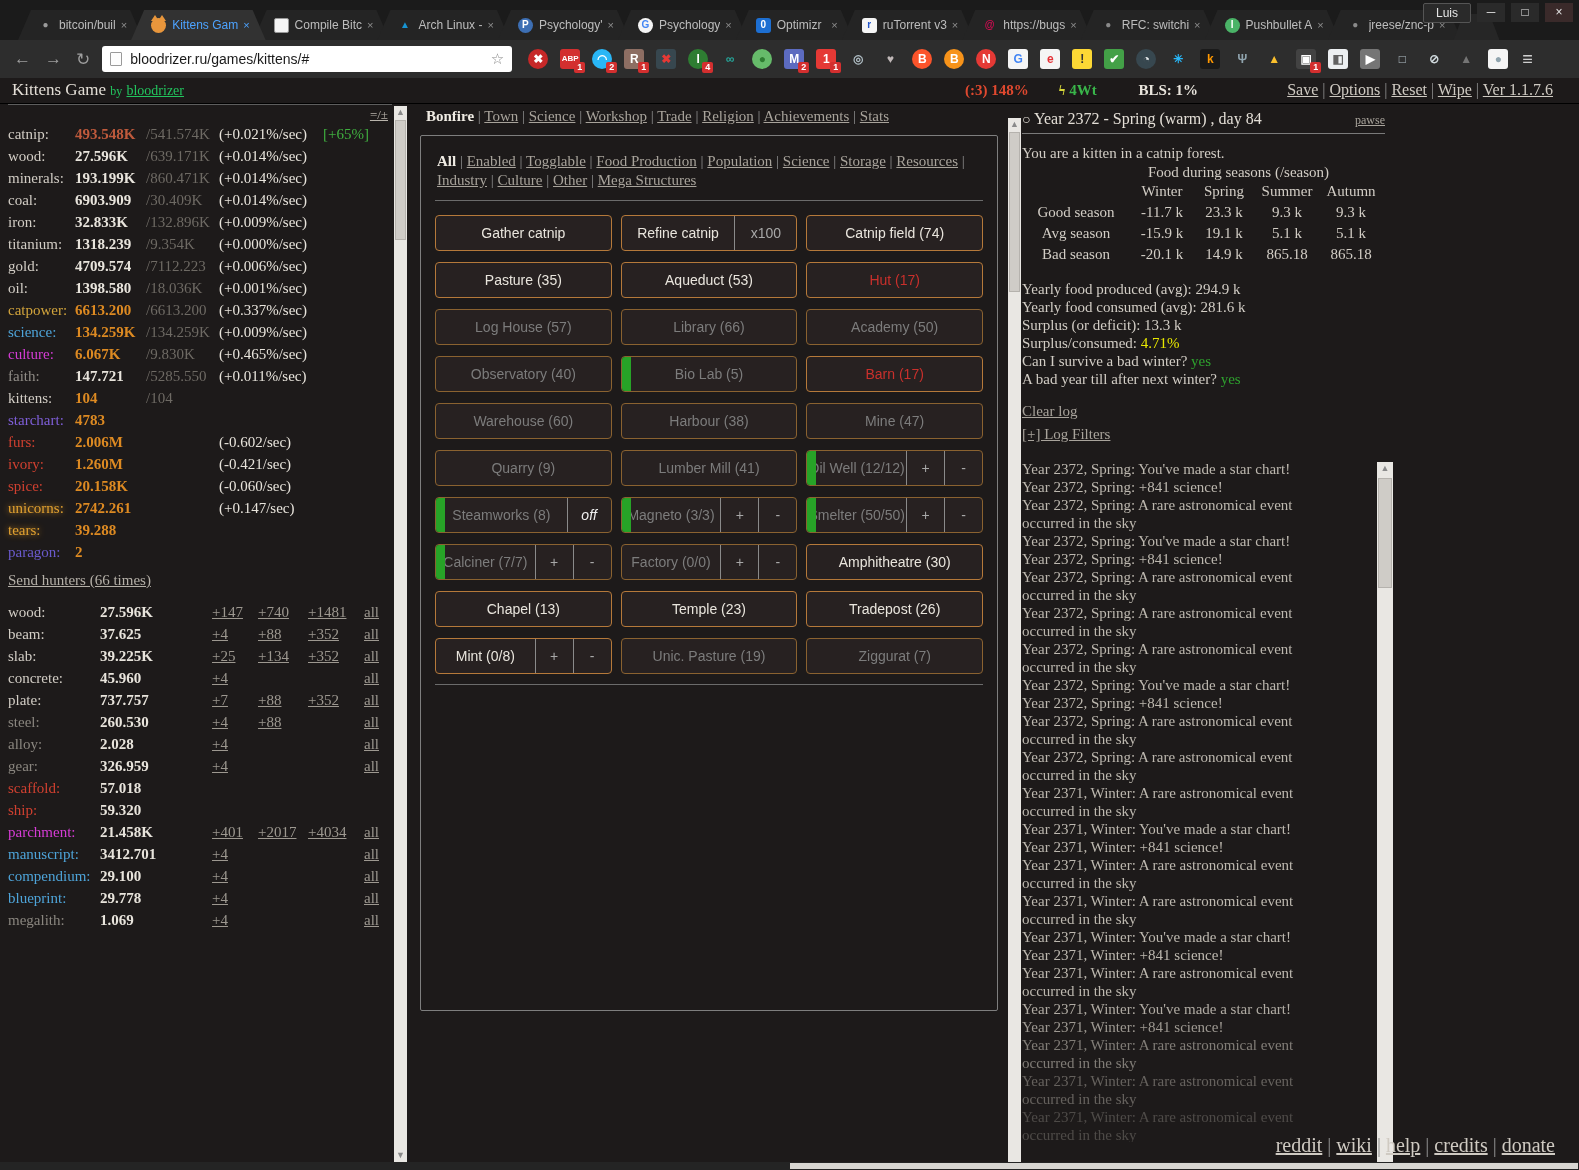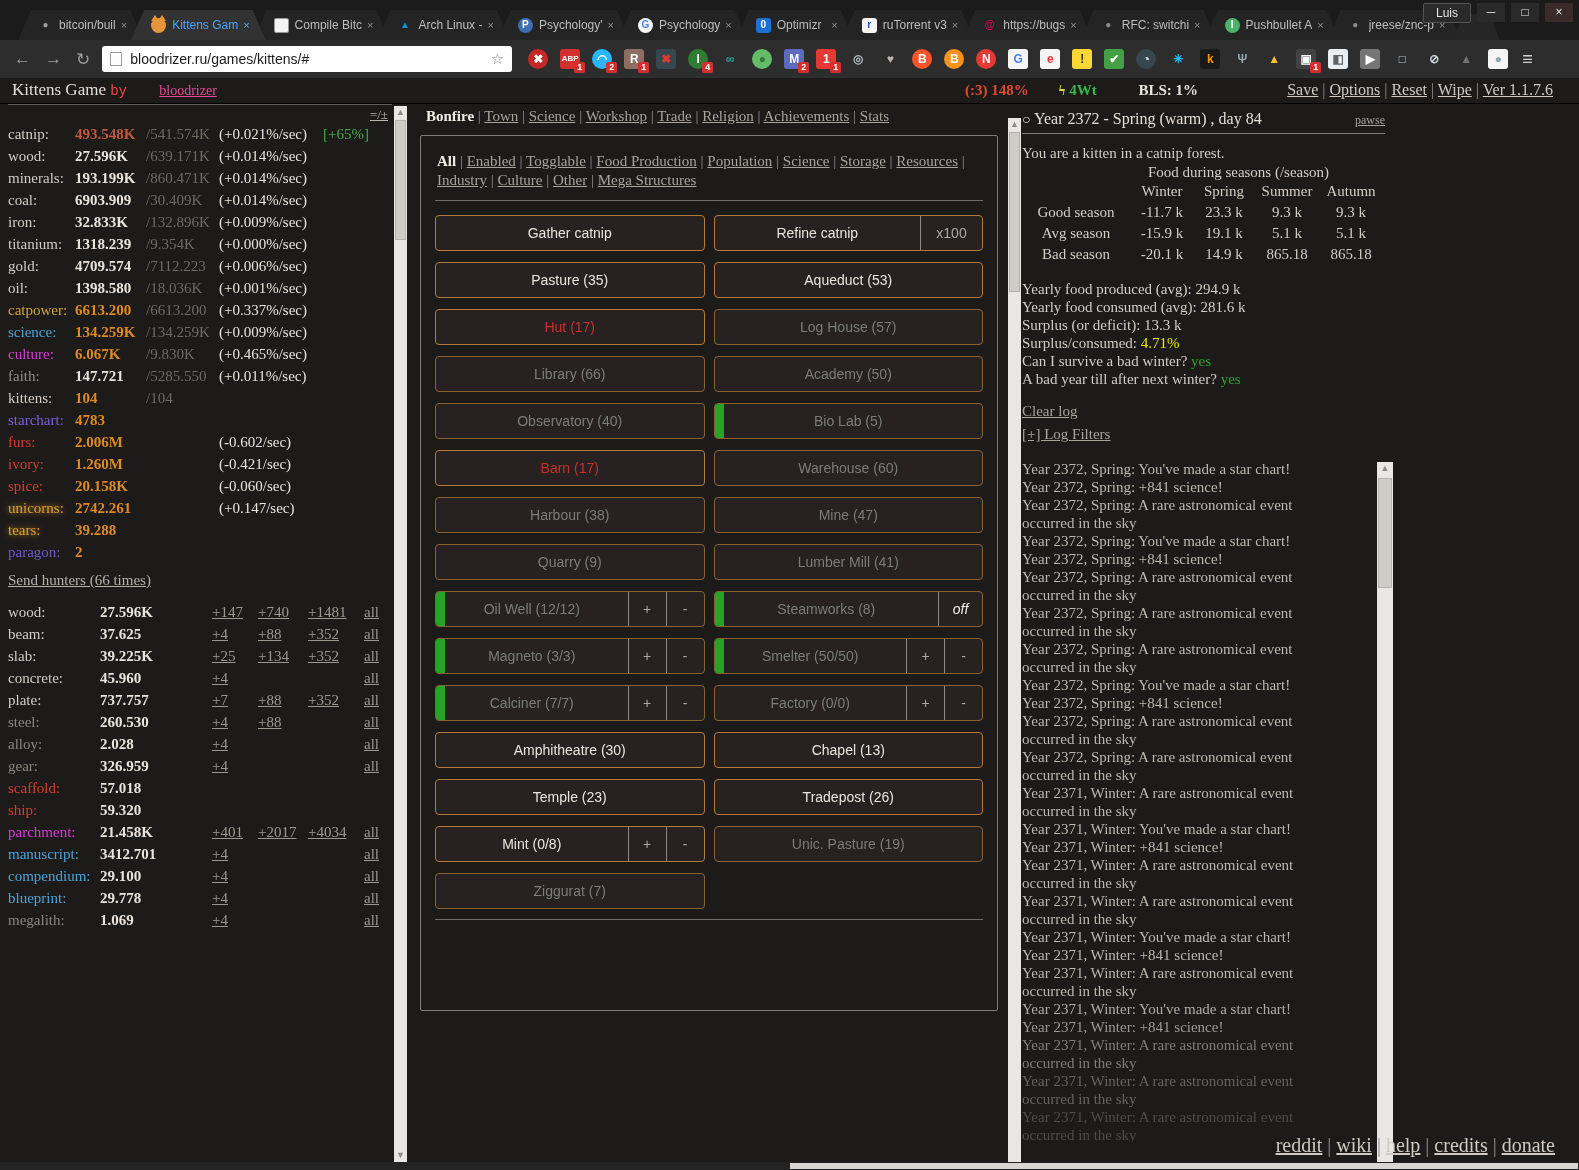--- a/index.html
+++ b/index.html
@@ -55,22 +55,22 @@
          font-size:12px; font-weight:bold; line-height:1; }
   .ext.round { border-radius:50%; }
   .ext .badge { position:absolute; right:-5px; bottom:-4px; background:#d32f2f; color:#fff;
                 font-size:9px; font-weight:bold; padding:0 3px; border-radius:2px; line-height:11px; }
   .menu-btn { margin-left:14px; color:#cfcfcf; font-size:18px; }
 
   
   .gameheader { position:absolute; left:0; top:78px; width:1579px; height:26px;
                 background:#1d1a1a; border-bottom:1px solid #000; }
   .gh-title { position:absolute; left:12px; top:2px; font-size:17px; color:#e3ded6; }
-  .gh-title .by { font-size:14px; color:#ef4444;font-family:Liberation Mono, monospace; }
-  .gh-title a { color:#ec4899; text-decoration:underline; font-size:14px;margin-left:28px; }
+  .gh-title .by { font-size:12px; color:#22c55e; }
+  .gh-title a { color:#22c55e; text-decoration:underline; font-size:14px; }
   .gh-status { position:absolute; left:965px; top:4px; font-size:15px; font-weight:bold; }
   .gh-status .happy { color:#e0492f; }
   .gh-status .energy { color:#39b54a; margin-left:26px; }
   .gh-status .energy::before { content:"ϟ "; color:#d6d63a; }
   .gh-status .bls { color:#e8e4dc; margin-left:38px; }
   .gh-links { position:absolute; right:26px; top:3px; font-size:16px; color:#cfcac2; }
   .gh-links a { color:#cfcac2; text-decoration:underline; }
   .gh-links .sep { color:#8d8d8d; }
 
   
@@ -107,21 +107,21 @@
   .mid-panel { position:absolute; left:420px; top:104px; width:578px; height:1058px;
                color:#cfcac2; font-size:15px; }
   .main-tabs { margin:4px 0 0 6px; }
   .main-tabs a, .filters a { color:#a8a39b; text-decoration:underline; }
   .main-tabs .active, .filters .active { color:#f0ece4; font-weight:bold; text-decoration:none; }
   .main-tabs .sep, .filters .sep { color:#8d8d8d; }
   .mid-box { margin-top:10px; border:1px solid #7e7e7e; border-radius:2px;
              height:876px; padding:14px 12px 0 12px; }
   .filters { line-height:19px; margin:2px 0 0 4px; width:540px; }
   .mid-box hr { border:none; border-top:1px solid #6b6b6b; margin:10px 2px 14px 2px; }
-  .btn-grid { display:grid; grid-template-columns:1fr 1fr; column-gap:9px; row-gap:11px;
+  .btn-grid { display:grid; grid-template-columns:1fr 1fr 1fr; column-gap:9px; row-gap:11px;
               margin:0 2px; }
   .bld { position:relative; height:36px; background:#272121; border:1px solid #8a6230;
          border-radius:4px; display:flex; align-items:stretch; overflow:hidden;
          font-family:"Liberation Sans", sans-serif; font-size:14px; color:#7c7c7c; }
   .bld.enabled { border-color:#b5793a; color:#e9e5dd; }
   .bld.red { border-color:#b5793a; color:#c9302c; }
   .bld .lbl { flex:1; display:flex; align-items:center; justify-content:center; }
   .bld .ebar { position:absolute; left:0; top:0; bottom:0; width:9px; background:#27a327; }
   .bld .seg { flex:0 0 38px; display:flex; align-items:center; justify-content:center;
               border-left:1px solid #8a8a8a; color:#a8a8a8; }
@@ -581,20 +581,23 @@
       <hr>
       <div class="btn-grid" id="btngrid">
           <div class="bld enabled">
             <span class="lbl">Gather catnip</span>
           </div>
           <div class="bld enabled">
             <span class="lbl">Refine catnip</span>
             <span class="seg wide">x100</span>
           </div>
           <div class="bld enabled">
+            <span class="lbl">Catnip field (74)</span>
+          </div>
+          <div class="bld enabled">
             <span class="lbl">Pasture (35)</span>
           </div>
           <div class="bld enabled">
             <span class="lbl">Aqueduct (53)</span>
           </div>
           <div class="bld red">
             <span class="lbl">Hut (17)</span>
           </div>
           <div class="bld disabled">
             <span class="lbl">Log House (57)</span>

